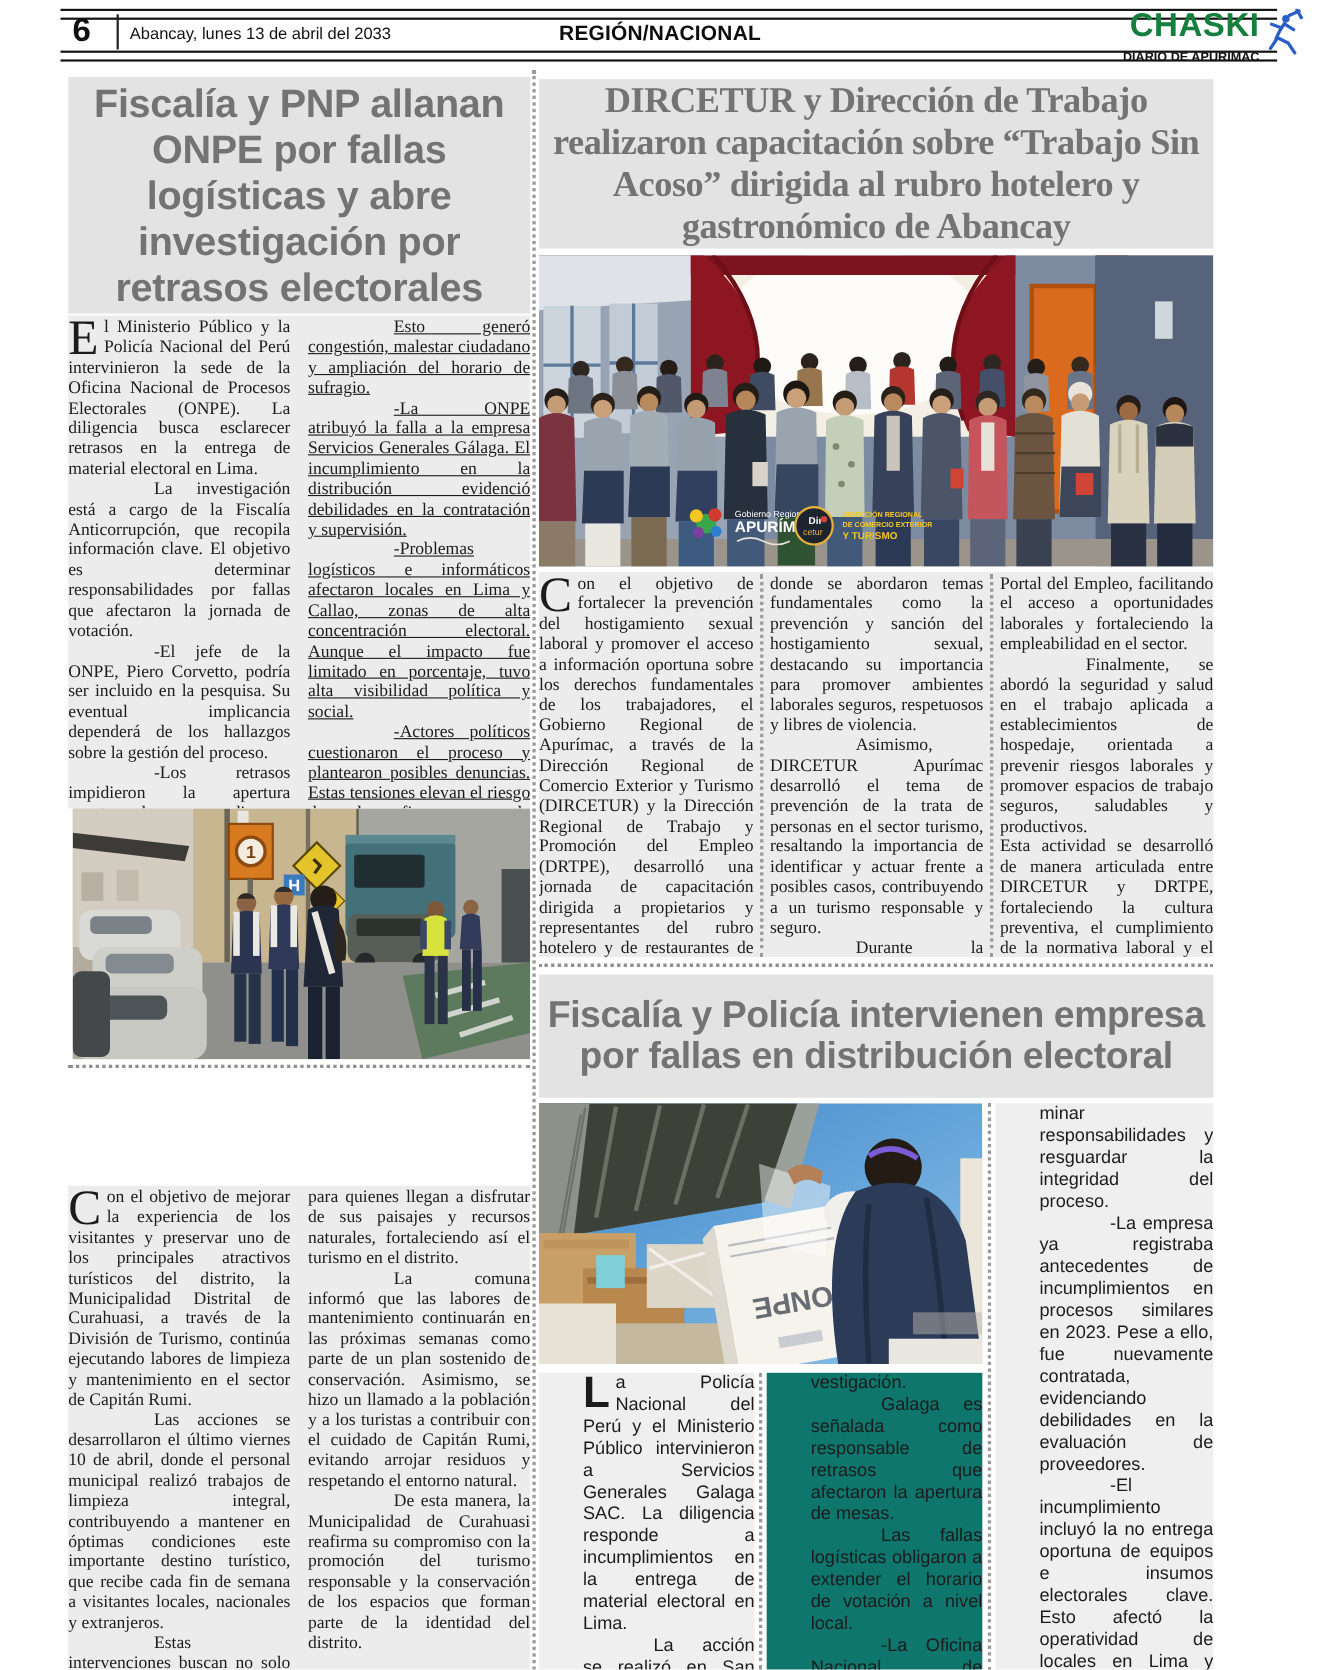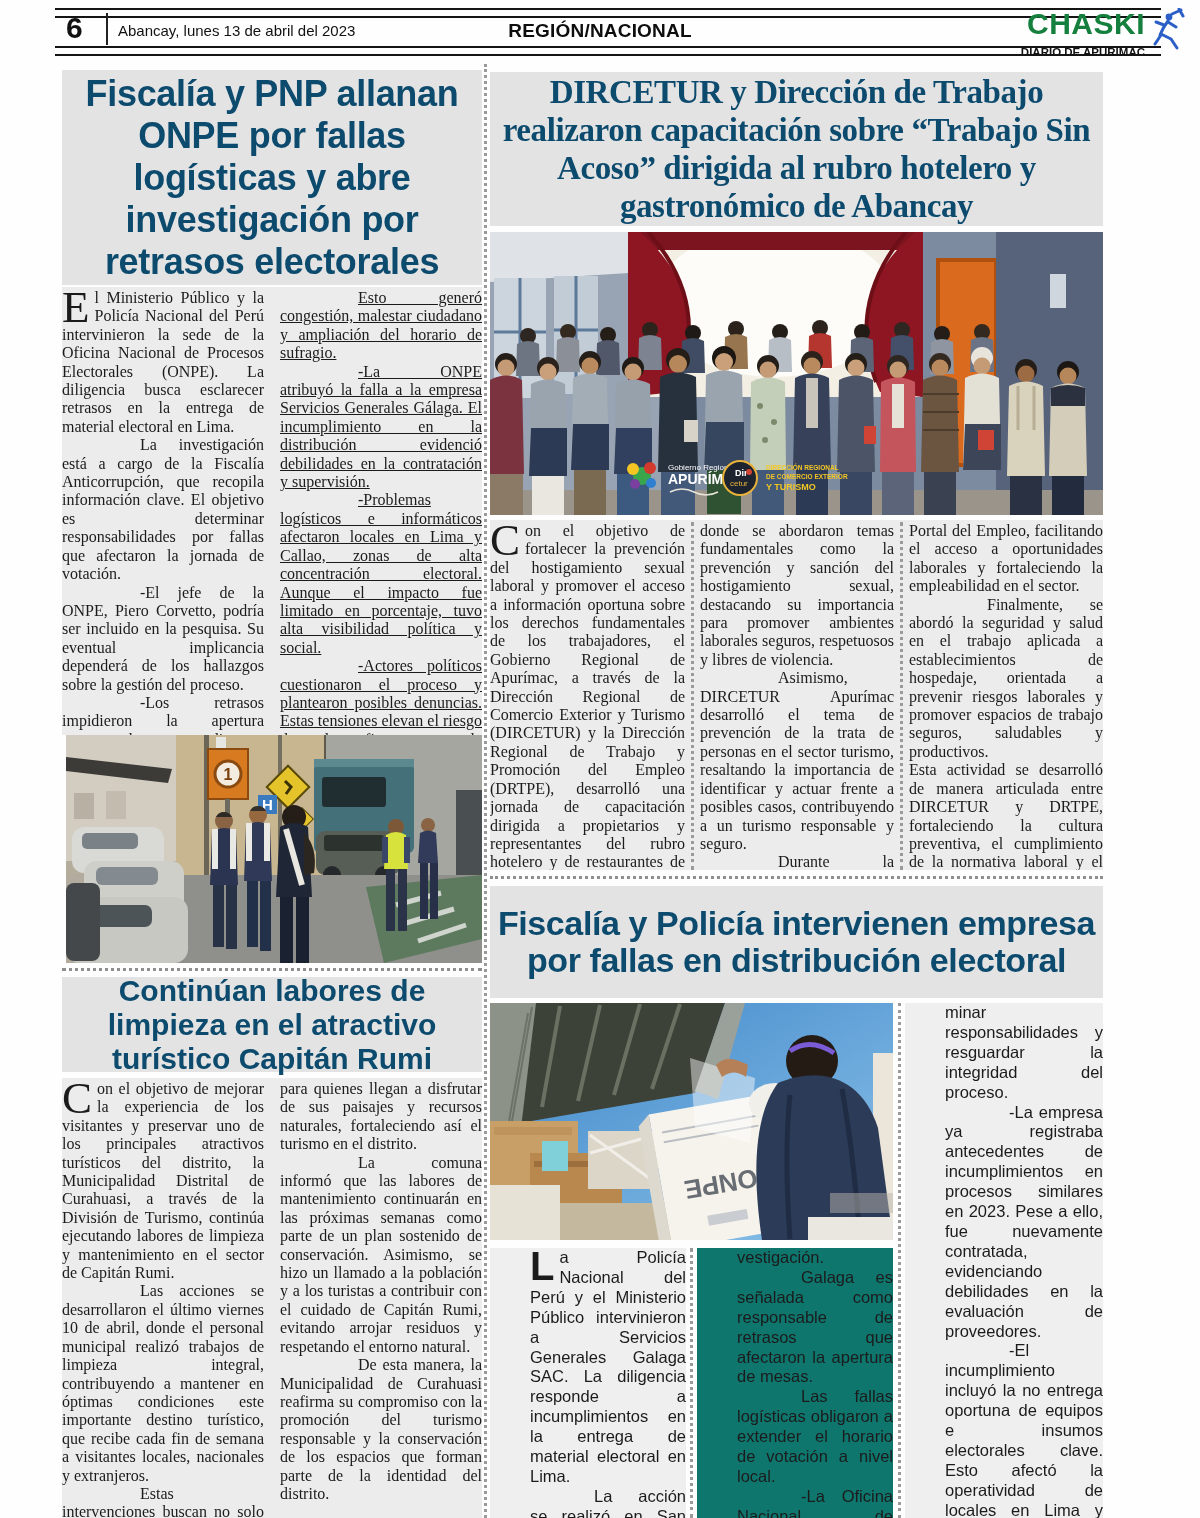--- a/index.html
+++ b/index.html
@@ -13,21 +13,21 @@
   .hvline{position:absolute;left:106px;top:13px;height:32px;border-left:2px solid #222;}
   .hdate{position:absolute;left:118px;top:22px;font:15px "Liberation Sans",sans-serif;color:#111;}
   .hsection{position:absolute;left:420px;top:20px;width:360px;text-align:center;
             font:bold 19px "Liberation Sans",sans-serif;letter-spacing:.2px;color:#0d0d0d;}
   .brand{position:absolute;left:960px;top:7px;width:185px;text-align:right;line-height:1;}
   .brand-name{font:900 30px "Liberation Sans",sans-serif;letter-spacing:.5px;color:#15803d;}
   .brand-sub{font:bold 11.5px "Liberation Sans",sans-serif;color:#111;margin-top:5px;}
   .brand-logo{position:absolute;left:1150px;top:8px;}
   
   .headbox{position:absolute;background:#e3e3e3;display:flex;align-items:center;justify-content:flex-end;
-           text-align:center;font-family:"Liberation Sans",sans-serif;font-weight:700;color:#0c4a6e;}
+           text-align:center;font-family:"Liberation Sans",sans-serif;font-weight:700;color:#737373;}
   .bodybox{position:absolute;background:#ececec;display:flex;}
   .col{overflow:hidden;}
   .serif-col{font:16px/18.4px "Liberation Serif",serif;text-align:justify;hyphens:auto;}
   .sans-col{font:16.5px/19.9px "Liberation Sans",sans-serif;text-align:justify;hyphens:auto;}
   .col p{margin:0;text-align:justify;text-indent:78px;}
   .sans-col p{text-indent:64px;padding-left:40px;}
   .col p.ni,.col p.lead{text-indent:0;}
   .dropcap{float:left;font-size:45px;line-height:35px;padding:1px 5px 0 0;}
   .sans-drop{font-family:"Liberation Sans",sans-serif;font-weight:bold;font-size:40px;line-height:34px;}
   .hdot{position:absolute;border-top:3px dotted #8f8f8f;}
@@ -37,21 +37,21 @@
 </style>
 </head>
 <body>
 
 <div class="page">
 
   <div>
     <div class="rule top"></div>
     <div class="pagenum">6</div>
     <div class="hvline"></div>
-    <div class="hdate">Abancay, lunes 13 de abril del 2023</div>
+    <div class="hdate">Abancay, lunes 13 de abril del 2033</div>
     <div class="hsection">REGIÓN/NACIONAL</div>
     <div class="brand">
       <div class="brand-name">CHASKI</div>
       <div class="brand-sub">DIARIO DE APURIMAC</div>
     </div>
     <svg class="brand-logo" width="36" height="42" viewBox="0 0 36 42">
       <g fill="none" stroke="#2b5fc7" stroke-width="3" stroke-linecap="round">
         <path d="M22 6 L31 2 M29 1 L33 8"></path>
         <circle cx="19" cy="9" r="3.4" fill="#2b5fc7" stroke="none"></circle>
         <path d="M18 13 C14 18 12 22 10 27"></path>
@@ -184,23 +184,20 @@
           <circle cx="362" cy="90" r="7" fill="#8a6244"></circle>
           <path d="M354 98 Q362 93 370 98 L372 128 L352 128 Z" fill="#323c5a"></path>
           <rect x="354" y="128" width="8" height="56" fill="#273048"></rect>
           <rect x="364" y="128" width="8" height="56" fill="#273048"></rect>
         </g>
     </svg>
   </div>
 
   <div class="hdot" style="left:62px;top:968px;width:420px;"></div>
 
-  <div class="headbox" style="left:62px;top:977px;width:420px;height:95px;font-size:30px;line-height:34px;">
-    <span>Continúan labores de limpieza en el atractivo turístico Capitán Rumi</span>
-  </div>
   <div class="bodybox" style="left:62px;top:1078px;width:420px;height:440px;gap:16px;padding-top:2px;">
     <div class="col serif-col" style="width:202px;">
       <p class="lead"><span class="dropcap">C</span><span>on el objetivo de mejorar la experiencia de los visitantes y preservar uno de los principales atractivos turísticos del distrito, la Municipalidad Distrital de Curahuasi, a través de la División de Turismo, continúa ejecutando labores de limpieza y mantenimiento en el sector de Capitán Rumi.</span></p>
       <div>
           <p>Las acciones se desarrollaron el último viernes 10 de abril, donde el personal municipal realizó trabajos de limpieza integral, contribuyendo a mantener en óptimas condiciones este importante destino turístico, que recibe cada fin de semana a visitantes locales, nacionales y extranjeros.</p>
           <p>Estas intervenciones buscan no solo embellecer el lugar, sino también garantizar un entorno adecuado y seguro</p>
         </div>
     </div>
     <div class="col serif-col" style="width:202px;">
       <div>

